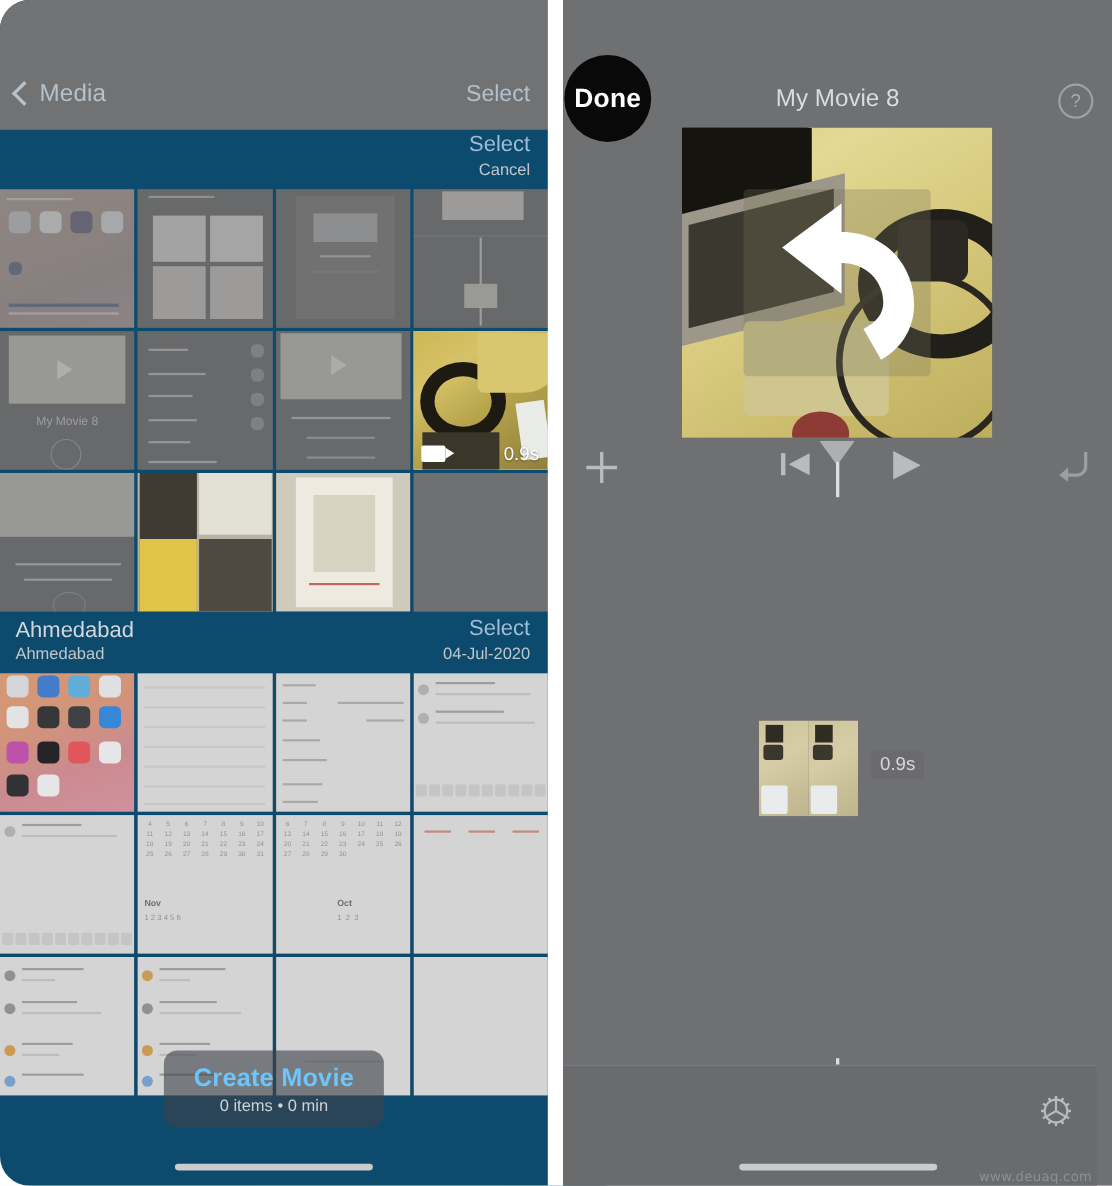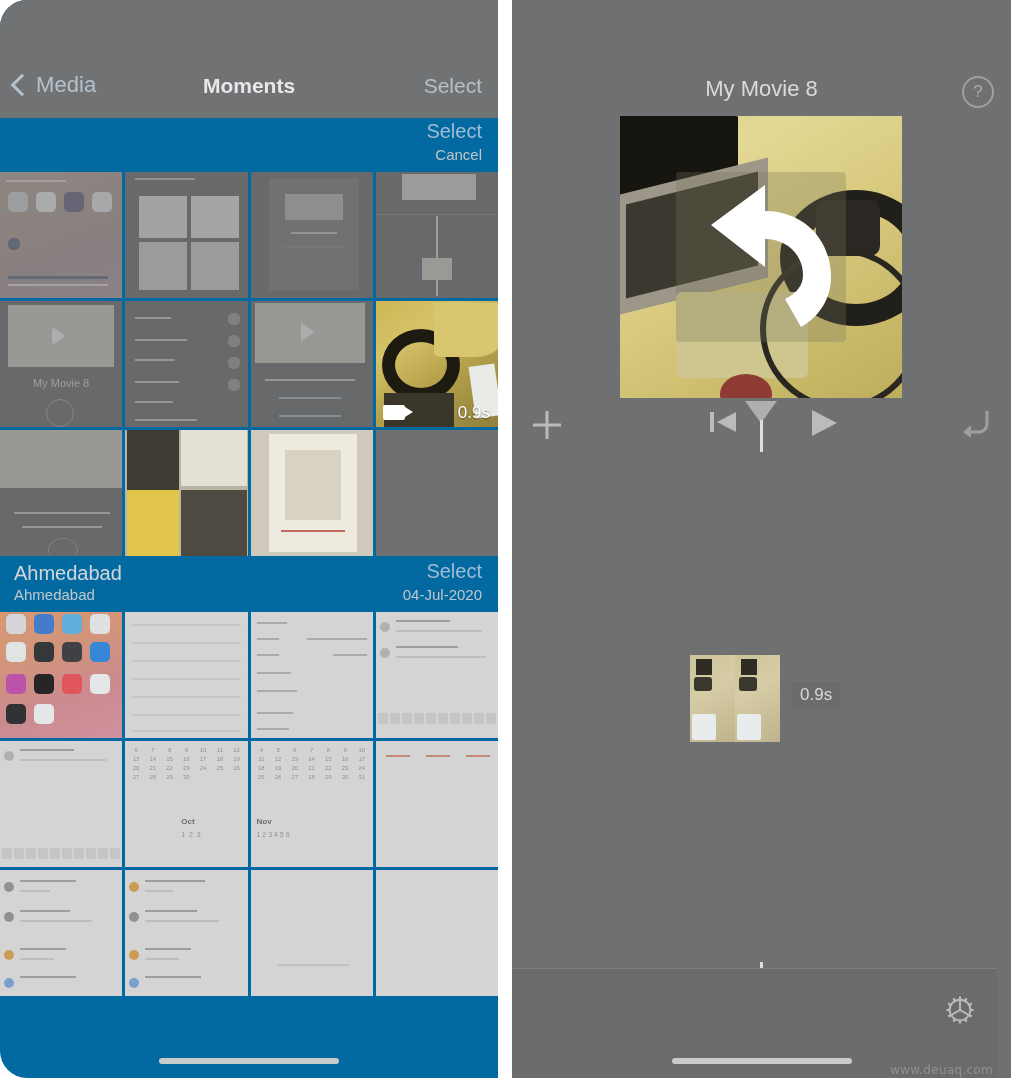--- a/index.html
+++ b/index.html
@@ -20,21 +20,21 @@
     height: 1078px;
     background: #ffffff;
   }
 
   
   .panel-left {
     position: absolute;
     left: 0; top: 0;
     width: 574px;
     height: 1078px;
-    background: #0369a1;
+    background: #0c4a6e;
     overflow: hidden;
     border-radius: 27px;
   }
   .nav-bar {
     position: absolute;
     left: 0; top: 0;
     width: 498px;
     height: 118px;
     background: #717274;
   }
@@ -351,21 +351,20 @@
 
 <div class="screens">
 
   <div class="panel-left">
 
     <div class="nav-bar">
       <div class="nav-back">
         <span class="chev"></span>
         <span class="nav-back-label">Media</span>
       </div>
-      <div class="nav-title">Moments</div>
       <div class="nav-cancel">Select</div>
     </div>
 
     <div class="sect-hdr" style="top:118px;">
       <div class="sect-select">Select</div>
       <div class="sect-date">Cancel</div>
     </div>
 
     <div class="grid" style="top:172px;">
 
@@ -579,20 +578,57 @@
               <span class="kbd-key"></span>
               <span class="kbd-key"></span>
             <span class="kbd-key"></span>
               <span class="kbd-key"></span>
               <span class="kbd-key"></span>
             <span class="kbd-key"></span>
               <span class="kbd-key"></span>
               <span class="kbd-key"></span>
             <span class="kbd-key"></span>
           </div>
+        </div>
+      </div>
+
+      <div class="cell">
+        <div class="tn tn-white" style="opacity:.82;">
+          <div class="cal-grid">
+            <span>4</span>
+              <span>5</span>
+              <span>6</span>
+              <span>7</span>
+              <span>8</span>
+              <span>9</span>
+              <span>10</span>
+            <span>11</span>
+              <span>12</span>
+              <span>13</span>
+              <span>14</span>
+              <span>15</span>
+              <span>16</span>
+              <span>17</span>
+            <span>18</span>
+              <span>19</span>
+              <span>20</span>
+              <span>21</span>
+              <span>22</span>
+              <span>23</span>
+              <span>24</span>
+            <span>25</span>
+              <span>26</span>
+              <span>27</span>
+              <span>28</span>
+              <span>29</span>
+              <span>30</span>
+              <span>31</span>
+          </div>
+          <div style="position:absolute;left:6px;top:76px;font-size:8px;font-weight:bold;color:#6f6f6f;">Nov</div>
+          <div style="position:absolute;left:6px;top:90px;font-size:7px;color:#9a9a9a;">1&nbsp;2&nbsp;3&nbsp;4&nbsp;5&nbsp;6</div>
         </div>
       </div>
 
       <div class="cell">
         <div class="tn tn-white" style="opacity:.82;">
           <div class="cal-grid">
             <span>6</span>
               <span>7</span>
               <span>8</span>
               <span>9</span>
@@ -621,57 +657,20 @@
               <span></span>
               <span></span>
           </div>
           <div style="position:absolute;left:56px;top:76px;font-size:8px;font-weight:bold;color:#6f6f6f;">Oct</div>
           <div style="position:absolute;left:56px;top:90px;font-size:7px;color:#9a9a9a;">1&nbsp; 2&nbsp; 3</div>
         </div>
       </div>
 
       <div class="cell">
         <div class="tn tn-white" style="opacity:.82;">
-          <div class="cal-grid">
-            <span>4</span>
-              <span>5</span>
-              <span>6</span>
-              <span>7</span>
-              <span>8</span>
-              <span>9</span>
-              <span>10</span>
-            <span>11</span>
-              <span>12</span>
-              <span>13</span>
-              <span>14</span>
-              <span>15</span>
-              <span>16</span>
-              <span>17</span>
-            <span>18</span>
-              <span>19</span>
-              <span>20</span>
-              <span>21</span>
-              <span>22</span>
-              <span>23</span>
-              <span>24</span>
-            <span>25</span>
-              <span>26</span>
-              <span>27</span>
-              <span>28</span>
-              <span>29</span>
-              <span>30</span>
-              <span>31</span>
-          </div>
-          <div style="position:absolute;left:6px;top:76px;font-size:8px;font-weight:bold;color:#6f6f6f;">Nov</div>
-          <div style="position:absolute;left:6px;top:90px;font-size:7px;color:#9a9a9a;">1&nbsp;2&nbsp;3&nbsp;4&nbsp;5&nbsp;6</div>
-        </div>
-      </div>
-
-      <div class="cell">
-        <div class="tn tn-white" style="opacity:.82;">
           <div class="line" style="left:10px;top:14px;width:24px;background:#d8907e;"></div>
           <div class="line" style="left:50px;top:14px;width:24px;background:#d8907e;"></div>
           <div class="line" style="left:90px;top:14px;width:24px;background:#d8907e;"></div>
         </div>
       </div>
 
       <div class="cell">
         <div class="tn tn-white" style="opacity:.82;">
           <div class="mail-row" style="top:8px;">
               <span class="mail-dot" style="background:#9a9a9a;"></span>
@@ -723,20 +722,24 @@
         <div class="tn tn-white" style="opacity:.82;">
           <div class="line" style="left:26px;top:94px;width:72px;background:#d5d5d5;"></div>
         </div>
       </div>
 
       <div class="cell">
         <div class="tn tn-white" style="opacity:.82;"></div>
       </div>
     </div>
 
+    <div class="create-btn">
+      <div class="create-title">Create Movie</div>
+      <div class="create-sub">0 items • 0 min</div>
+    </div>
 
     <div class="home-ind left"></div>
   </div>
 
   <div class="gap"></div>
 
   <div class="panel-right">
 
     <div class="proj-title">My Movie 8</div>
 
@@ -757,20 +760,23 @@
       <div style="position:absolute;left:100px;bottom:-16px;width:52px;height:40px;background:#8e3b36;border-radius:50%;"></div>
 
       <div class="undo-overlay">
         <svg width="160" height="160" viewBox="0 0 160 160" aria-hidden="true">
           <path d="M84 34 C124 34 150 64 150 100 C150 122 138 140 120 150 L104 122
                    C116 116 122 108 122 98 C122 78 106 62 84 62 L84 90 L30 48 L84 8 Z" fill="#ffffff"></path>
         </svg>
       </div>
     </div>
 
+    <div class="done-btn">
+      <span class="done-label">Done</span>
+    </div>
 
     <div class="edit-toolbar">
       <div class="tb-btn" style="left:18px;">
         <svg width="34" height="34" viewBox="0 0 34 34" aria-hidden="true">
           <line x1="17" y1="3" x2="17" y2="31" stroke="#b9bbbd" stroke-width="3"></line>
           <line x1="3" y1="17" x2="31" y2="17" stroke="#b9bbbd" stroke-width="3"></line>
         </svg>
       </div>
       <div class="tb-btn" style="left:196px;">
         <svg width="30" height="28" viewBox="0 0 30 28" aria-hidden="true">

